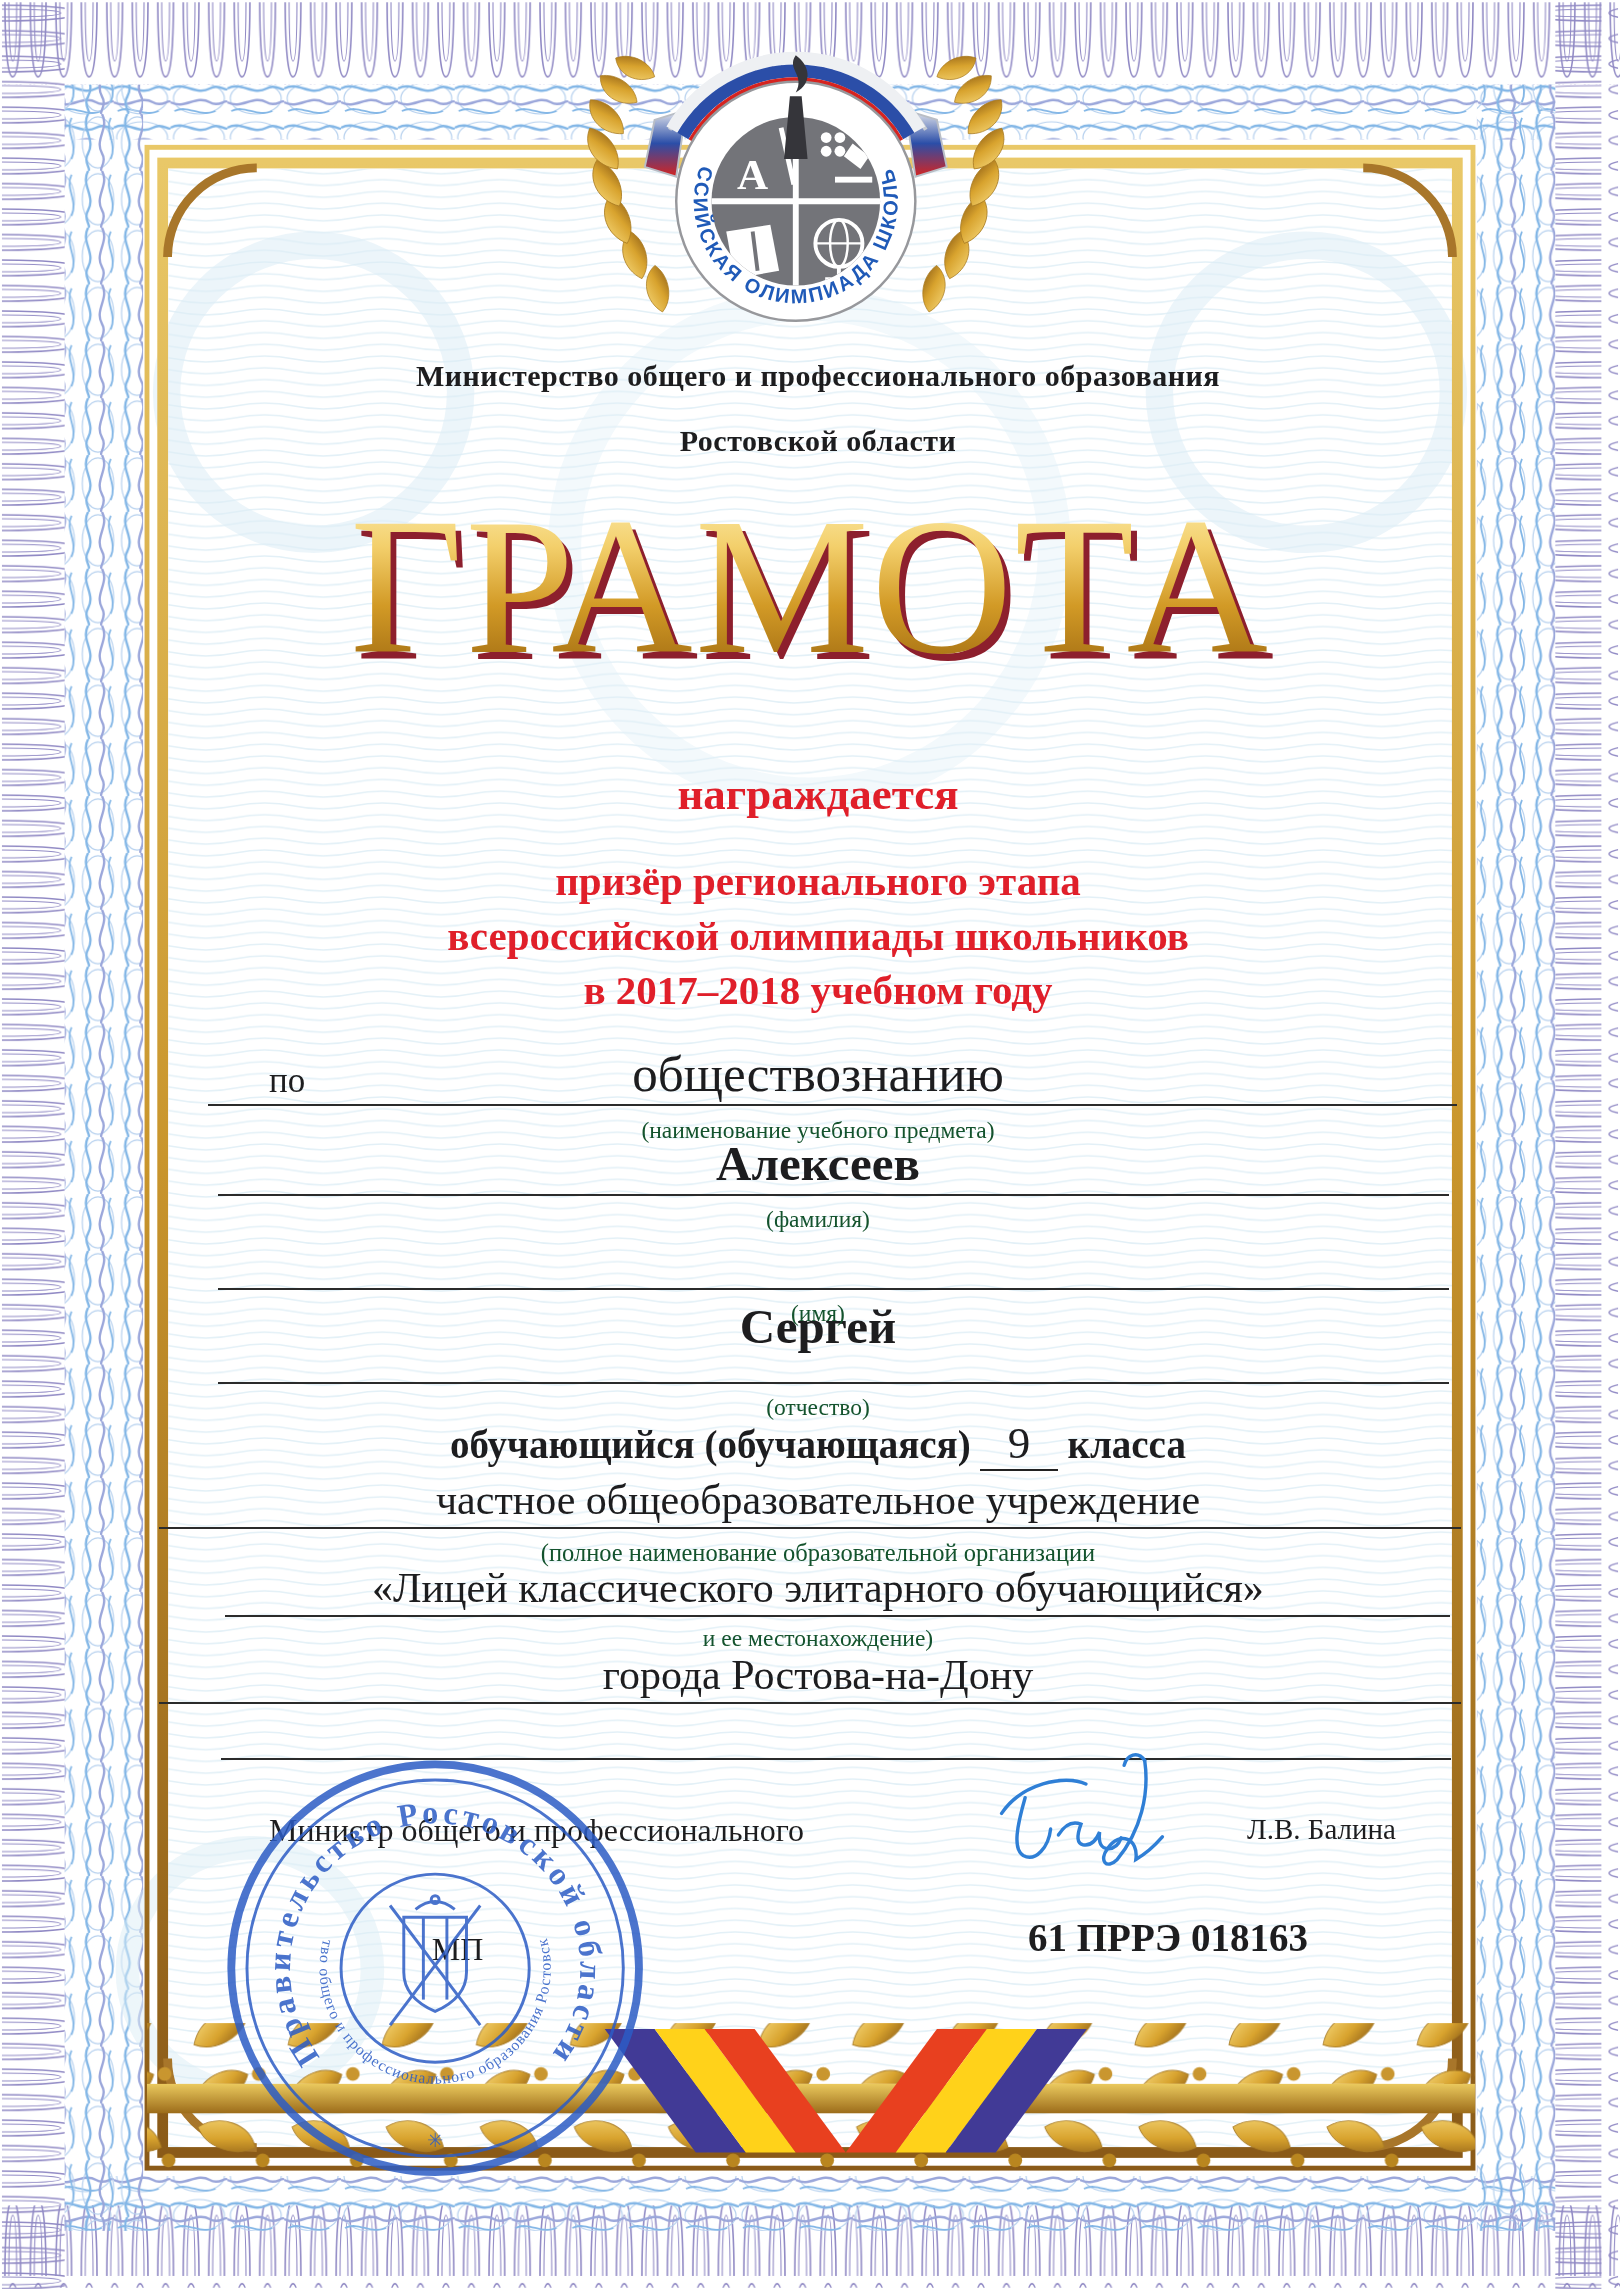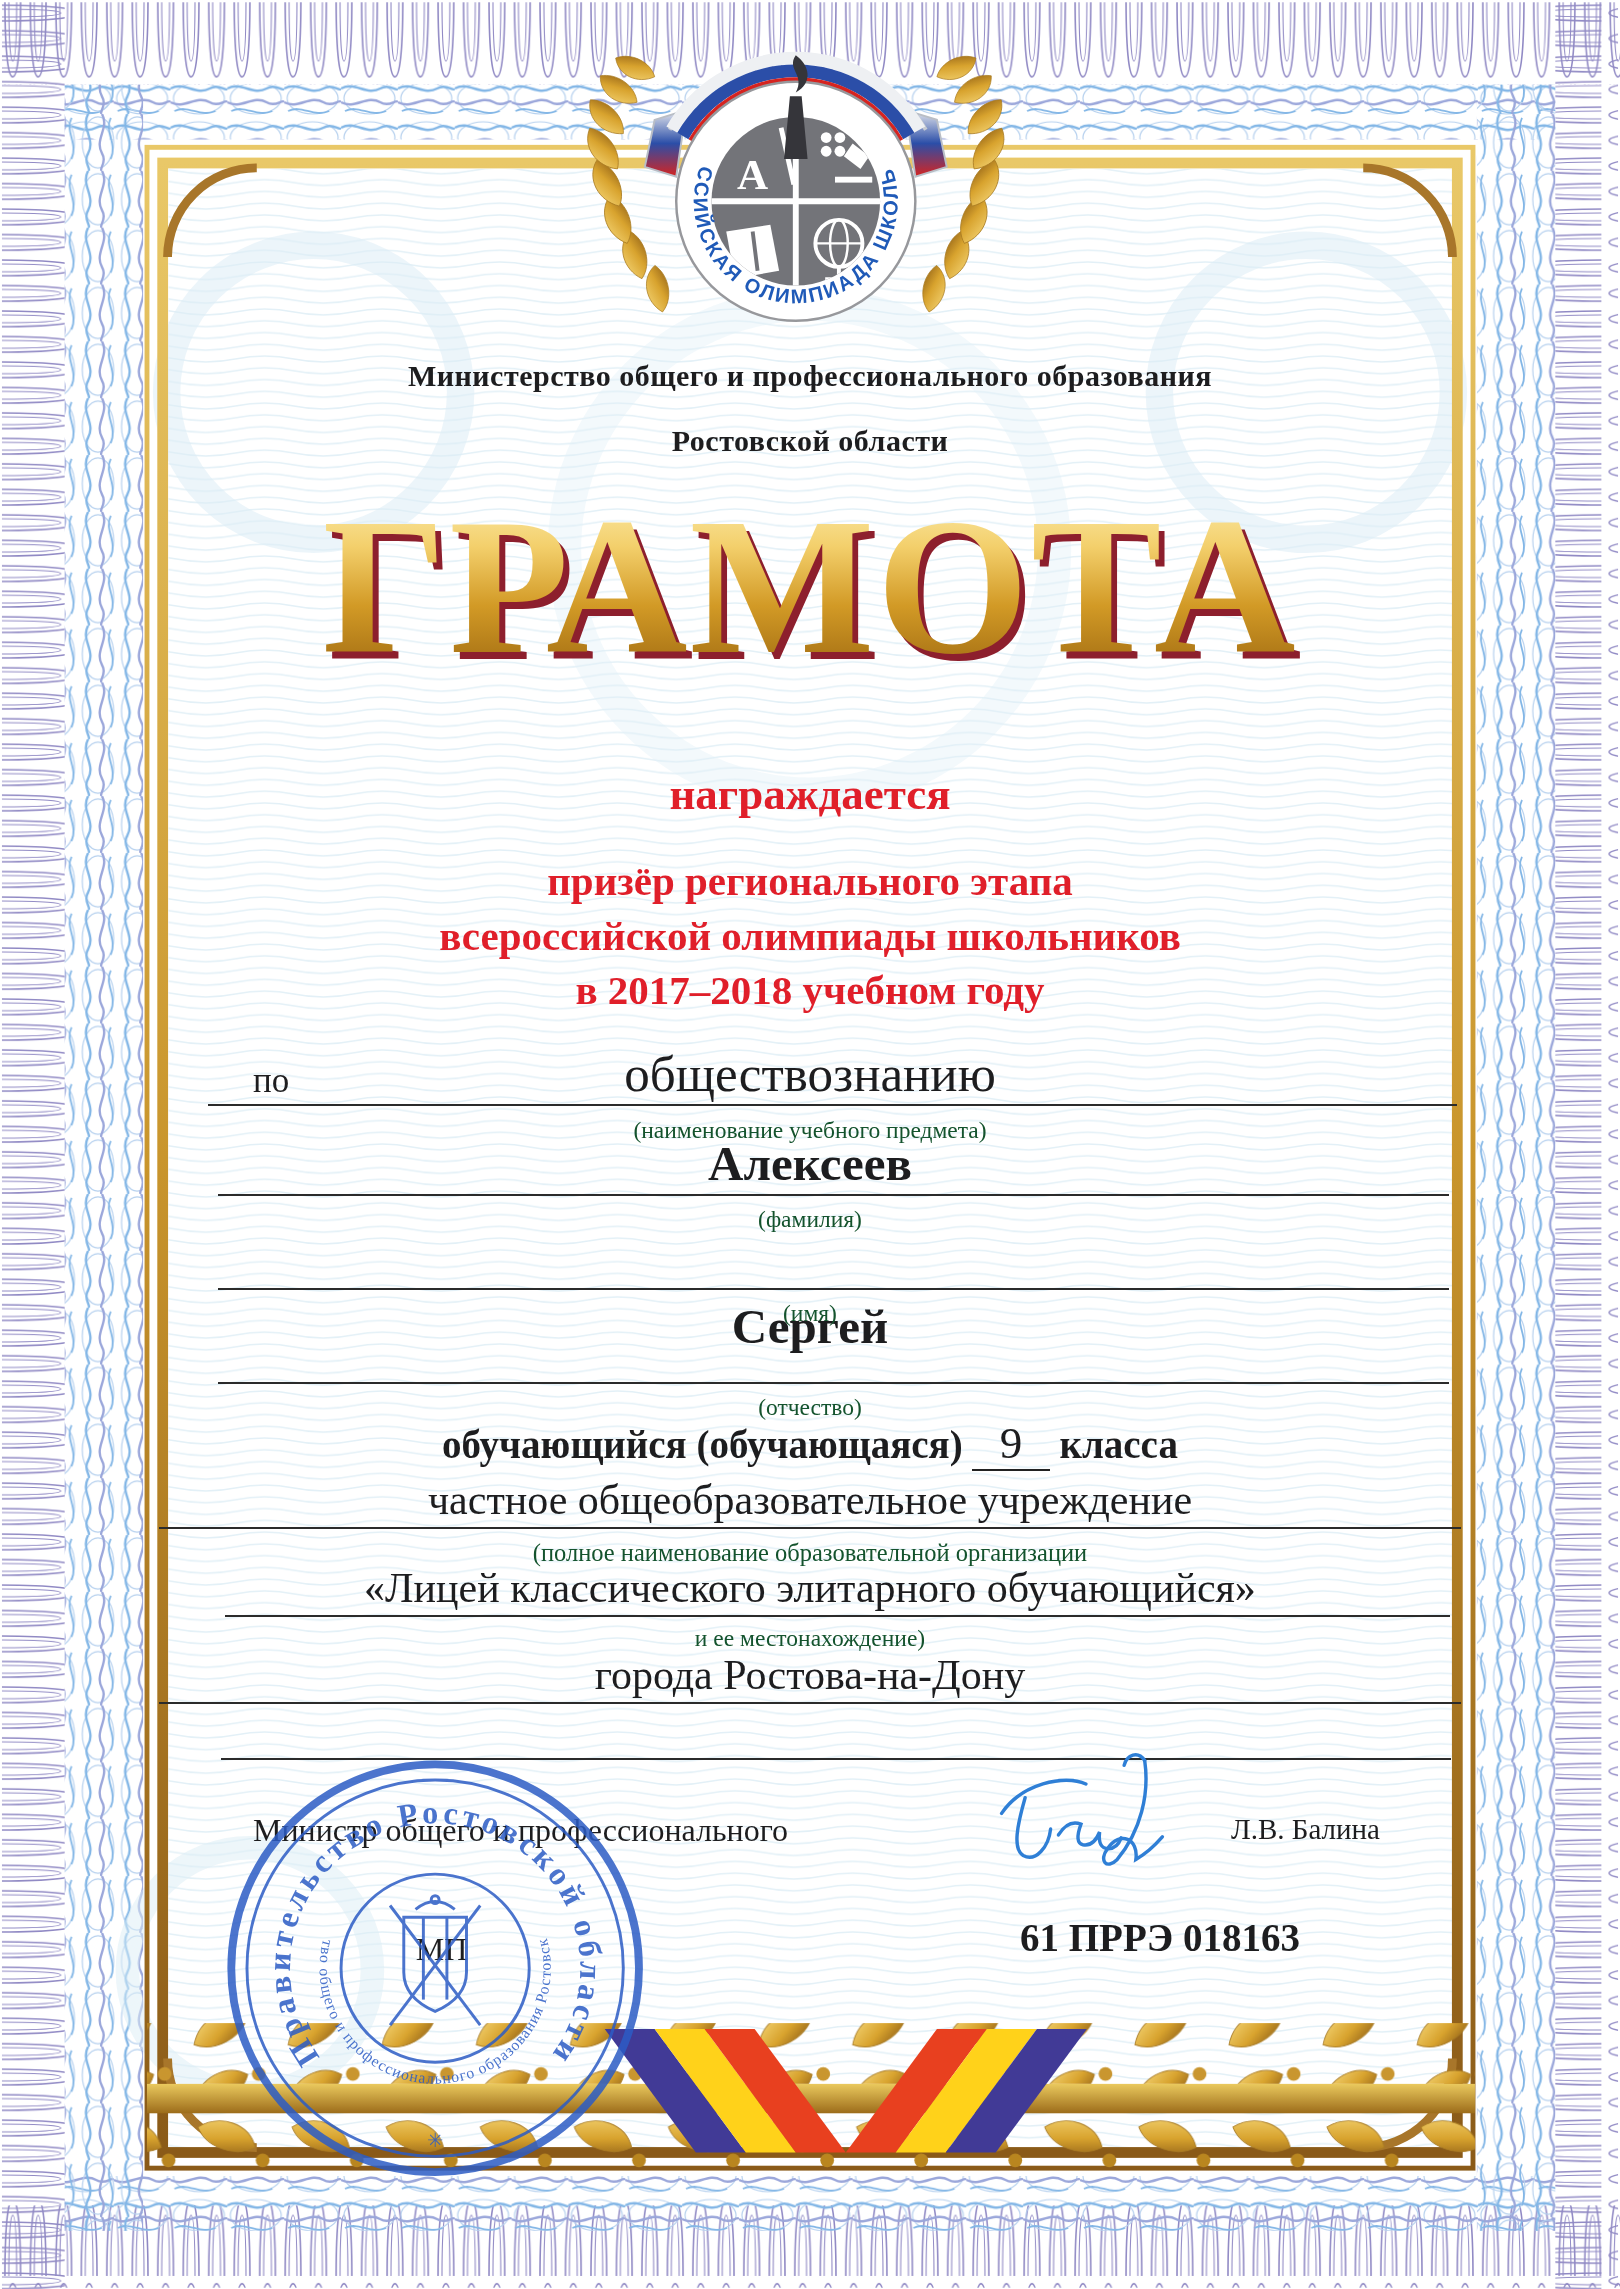--- a/index.html
+++ b/index.html
@@ -2,26 +2,26 @@
 <html><head>
 <meta charset="utf-8">
 <style>
   html,body{margin:0;padding:0;background:#fff;}
   .page{position:relative;width:1620px;height:2290px;overflow:hidden;background:#fff;
         font-family:"Liberation Serif","DejaVu Serif",serif;}
   svg.layer{position:absolute;inset:0;pointer-events:none;}
   #bg{z-index:1}
   #fg{z-index:3}
   .txt{position:absolute;z-index:2;left:0;right:0;text-align:center;color:#1d1d1f;
-       font-family:"Liberation Serif","DejaVu Serif",serif;white-space:nowrap;}
+       font-family:"Liberation Serif","DejaVu Serif",serif;white-space:nowrap;padding-left:16px;}
   .b{font-weight:bold}
   .red{color:#e01f2a}
   .min{font-size:30px;font-weight:bold;letter-spacing:0.5px}
   .title-wrap{position:absolute;z-index:2;left:0;right:0;top:488px;text-align:center;height:225px}
-  .title-wrap span{font-size:196px;font-weight:bold;letter-spacing:2px;line-height:1;
+  .title-wrap span{font-size:196px;font-weight:normal;letter-spacing:2px;line-height:1;
        font-family:"Liberation Serif","DejaVu Serif",serif;}
   .tshadow{position:absolute;left:0;right:0;top:0;transform:translate(5.9px,6.9px);color:#8d1f2d;}
   .tgold{position:absolute;left:0;right:0;top:0;color:#d4a62f;
        background:linear-gradient(180deg,#fceeb0 0%,#f3cf6b 30%,#d29a26 60%,#9a650f 100%);
        -webkit-background-clip:text;background-clip:text;-webkit-text-fill-color:transparent;}
   .award{font-size:45px}
   .reason{font-size:41px}
   .ln{position:absolute;z-index:2;height:2px;background:#2b2b2b;}
   .cap{font-size:23.5px;color:#14532d}
   .name{font-size:49px;font-weight:bold}

